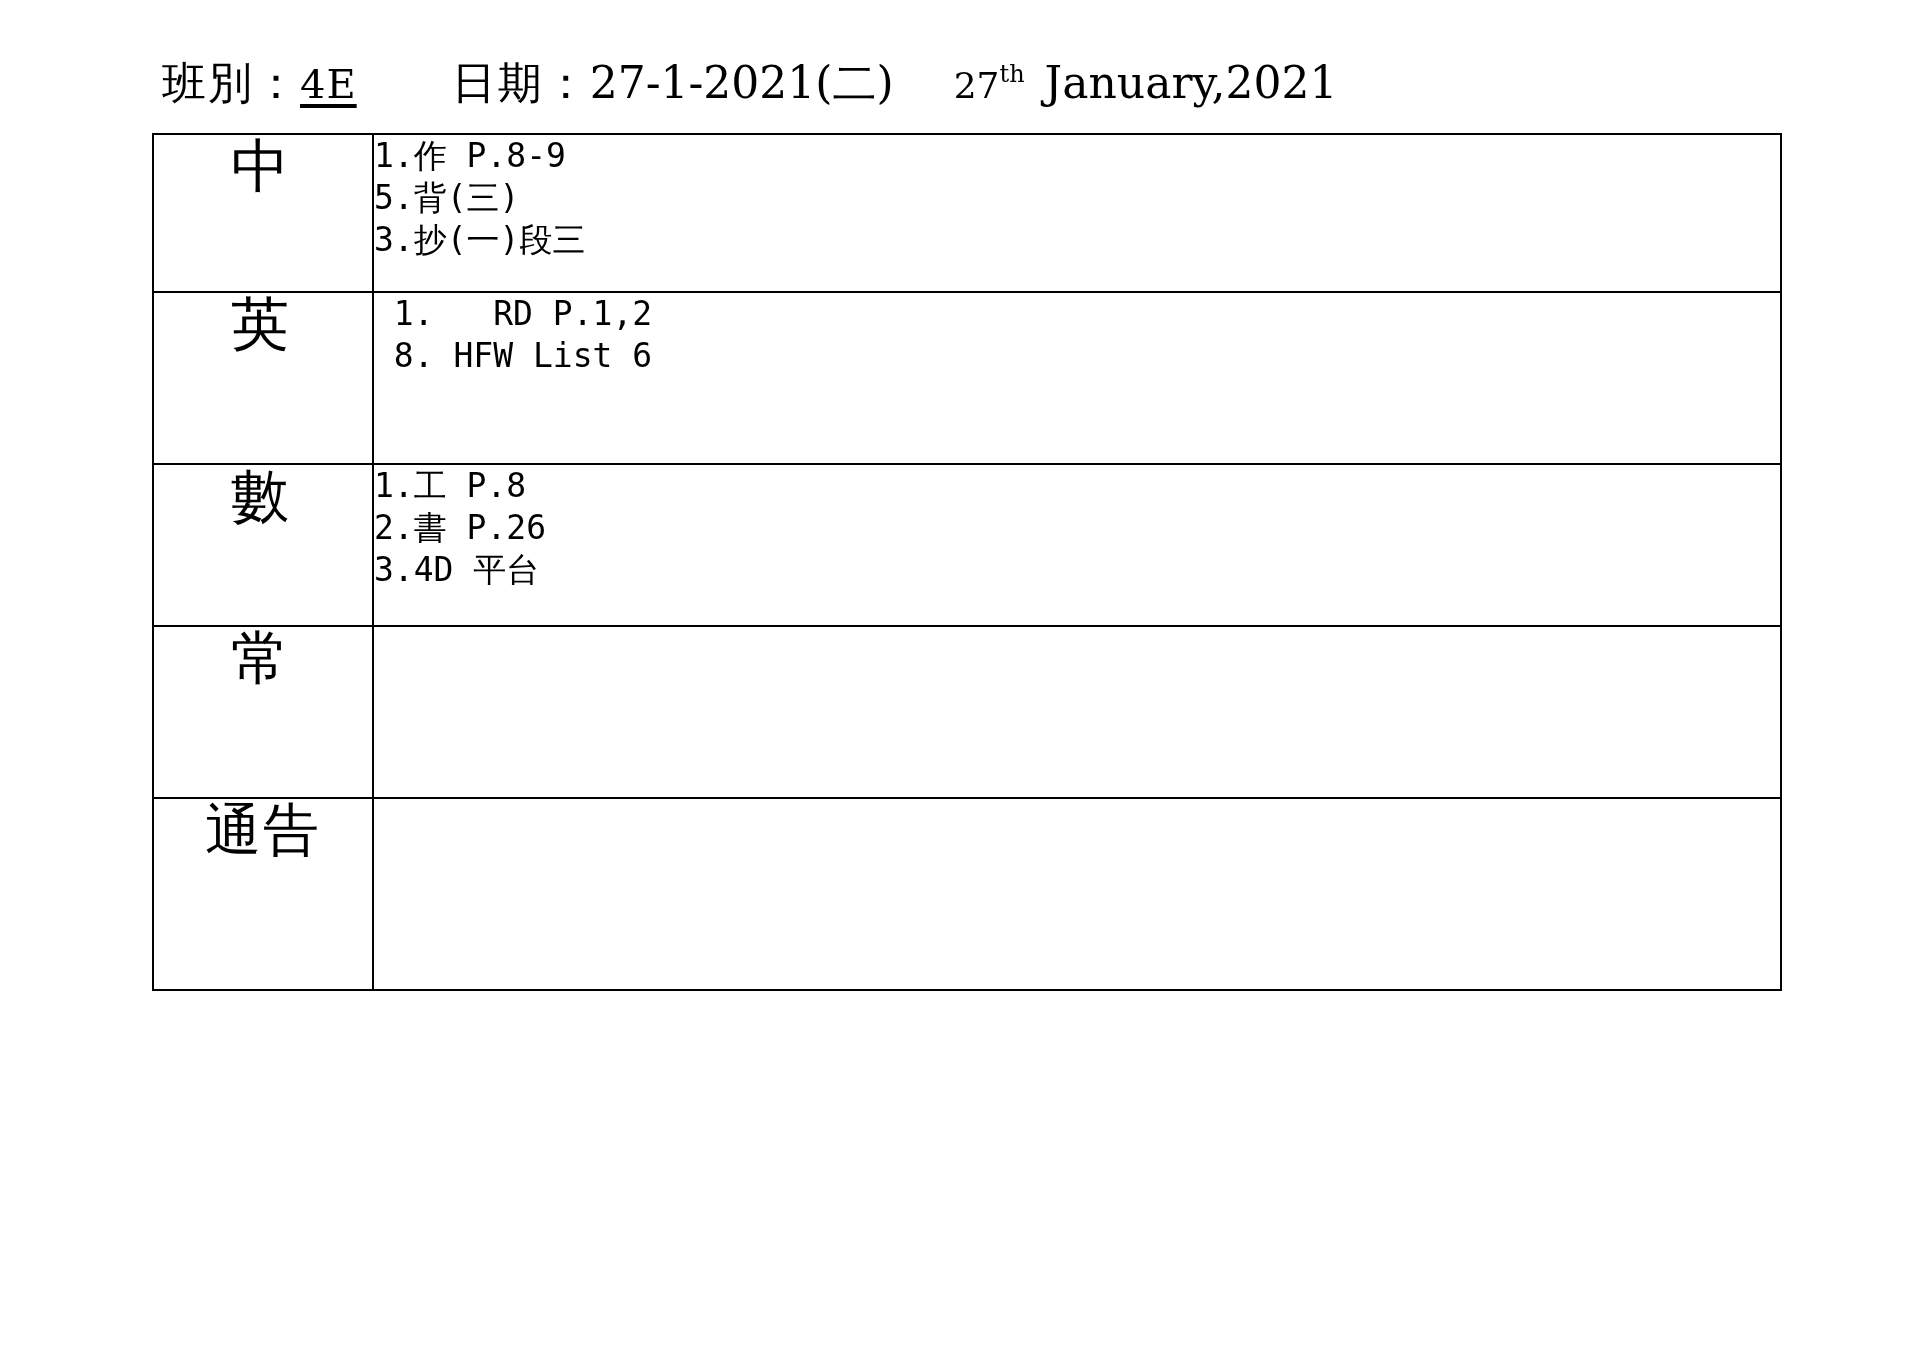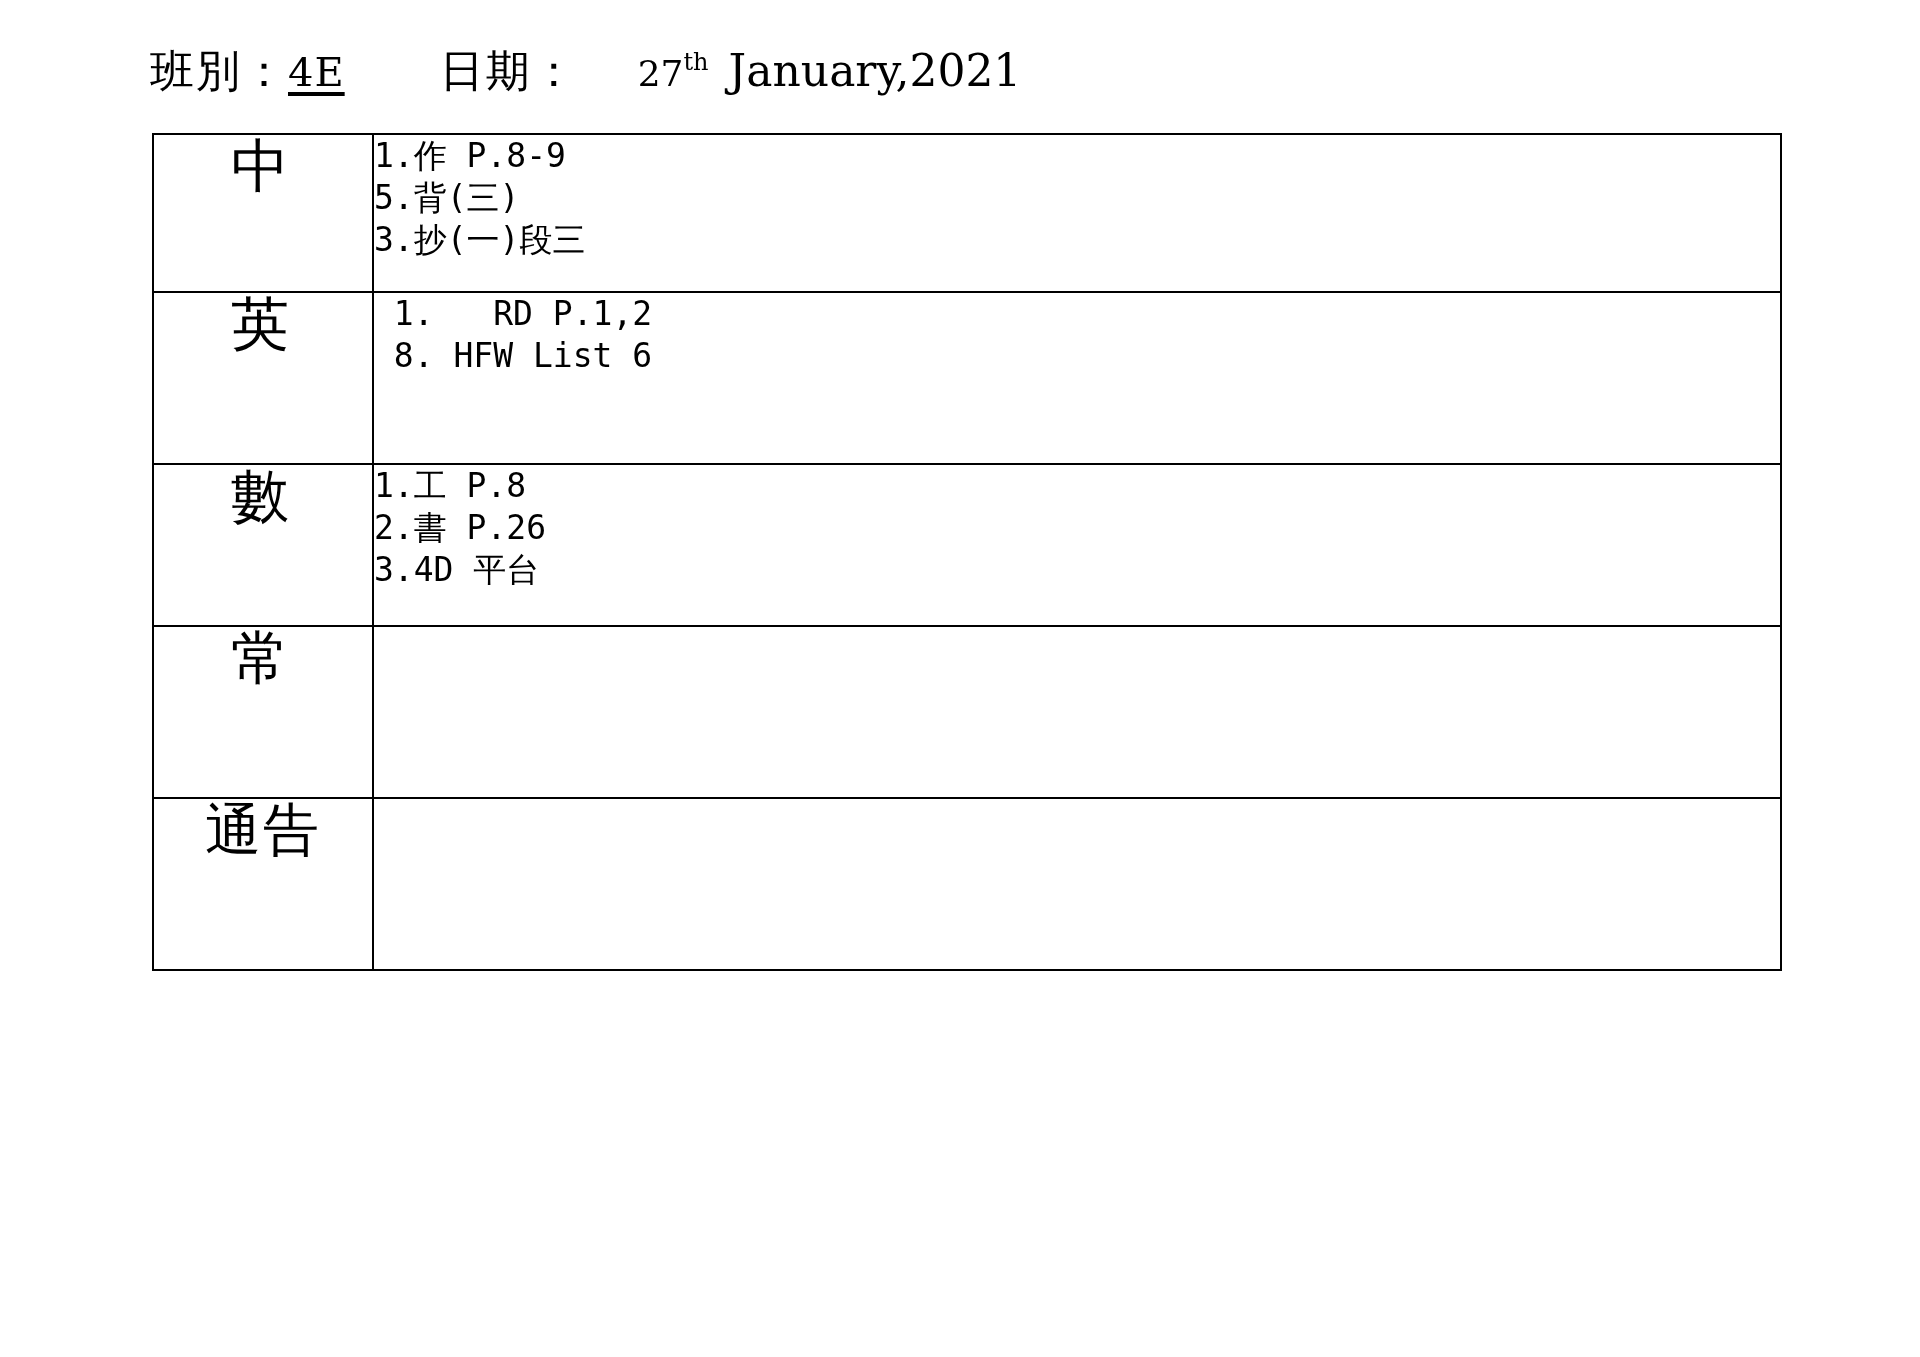--- a/index.html
+++ b/index.html
@@ -13,21 +13,21 @@
     font-family: "DejaVu Sans", sans-serif;
     color: #000000;
     overflow: hidden;
   }
 
   .page {
     position: relative;
     width: 1920px;
     height: 1357px;
     box-sizing: border-box;
-    padding: 0;
+    padding: 12px;
   }
 
   
   .header {
     display: flex;
     align-items: baseline;
     padding: 42px 0 0 0;
     margin-left: 150px;
     white-space: nowrap;
     font-family: "DejaVu Serif", serif;
@@ -104,37 +104,38 @@
   }
   .content-cell .line {
     white-space: pre;
   }
 
   .row-cn  { height: 158px; }
   .row-en  { height: 172px; }
   .row-ma  { height: 162px; }
   .row-ge  { height: 172px; }
   .row-ot  { height: 163px; }
-  .row-no  { height: 172px; }
+  .row-no  { height: 192px; }
 
   .subject-wide {
     letter-spacing: 2px;
     font-size: 56px;
   }
 </style>
 </head>
 <body>
 
 <div class="page">
 
   <div class="header">
     <span class="hdr-label">班別：</span>
     <span class="hdr-class-value">4E</span>
     <span class="hdr-gap-1"></span>
     <span class="hdr-label">日期：</span>
+    <span class="hdr-date-cn">27-1-2021(二)</span>
     <span class="hdr-gap-2"></span>
     <span class="hdr-date-en-wrap">
       <span class="hdr-date-en-num">27</span><span class="hdr-date-en-sup">th</span><span class="hdr-date-en-rest">January,2021</span>
     </span>
   </div>
 
   <table class="hw-table">
     <tbody>
       <tr class="row-cn">
         <td class="subject-cell">中</td>

